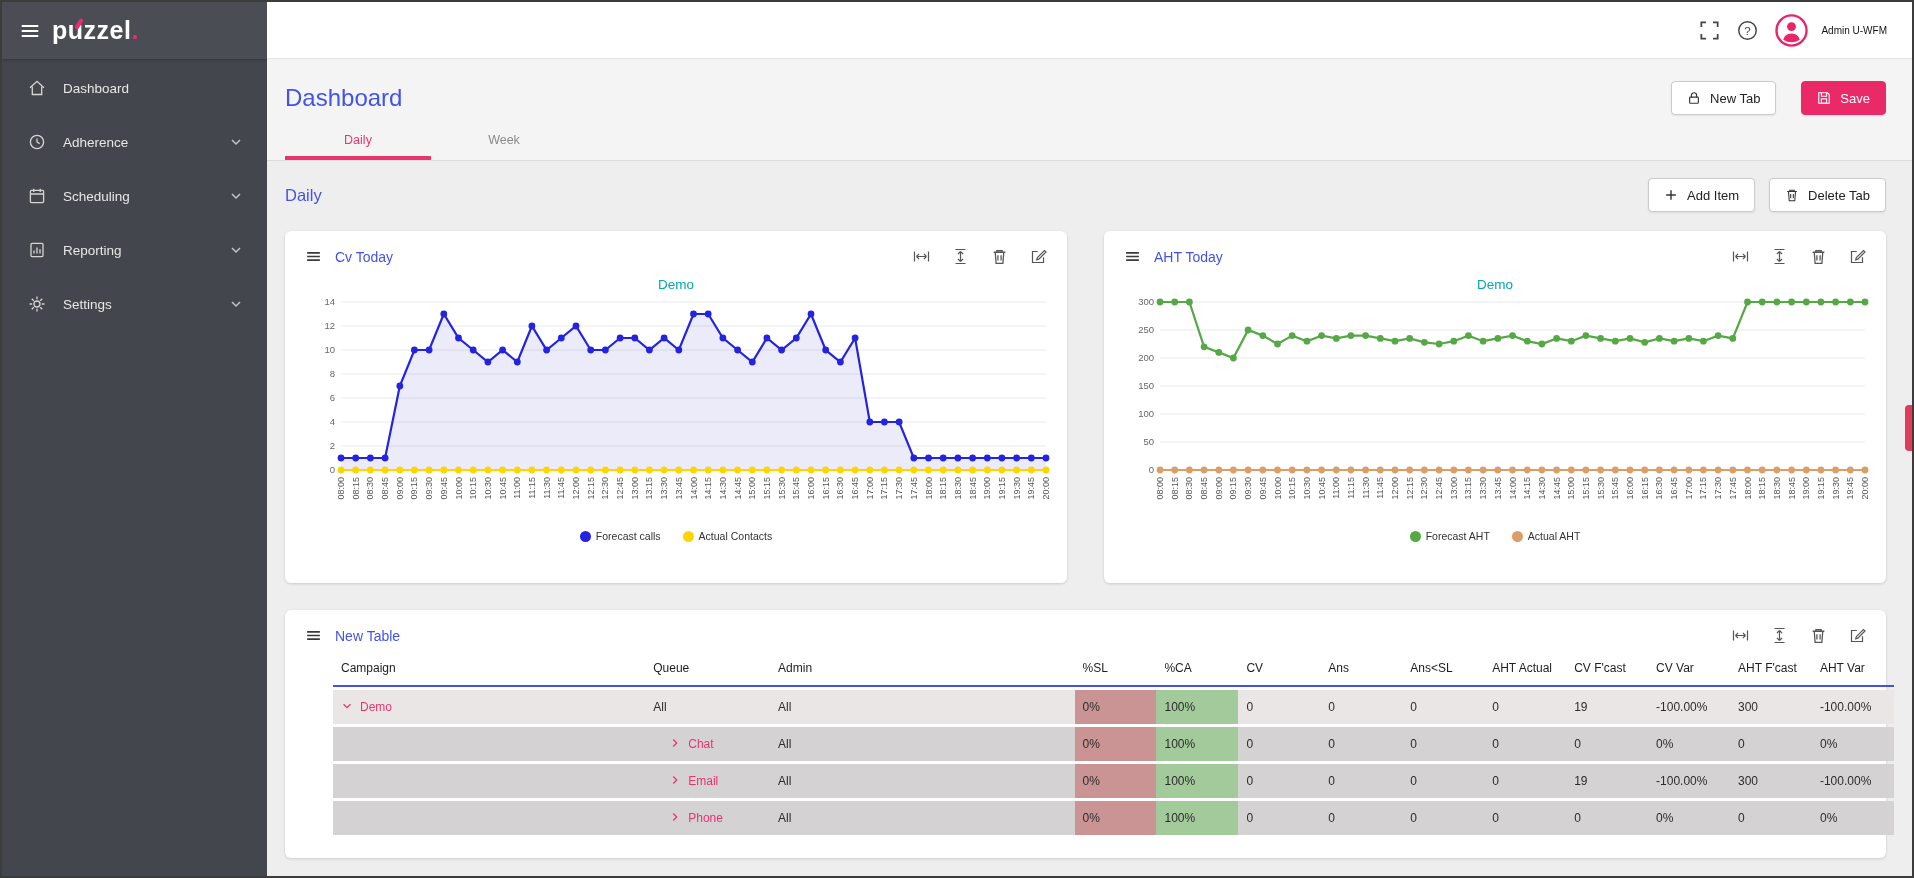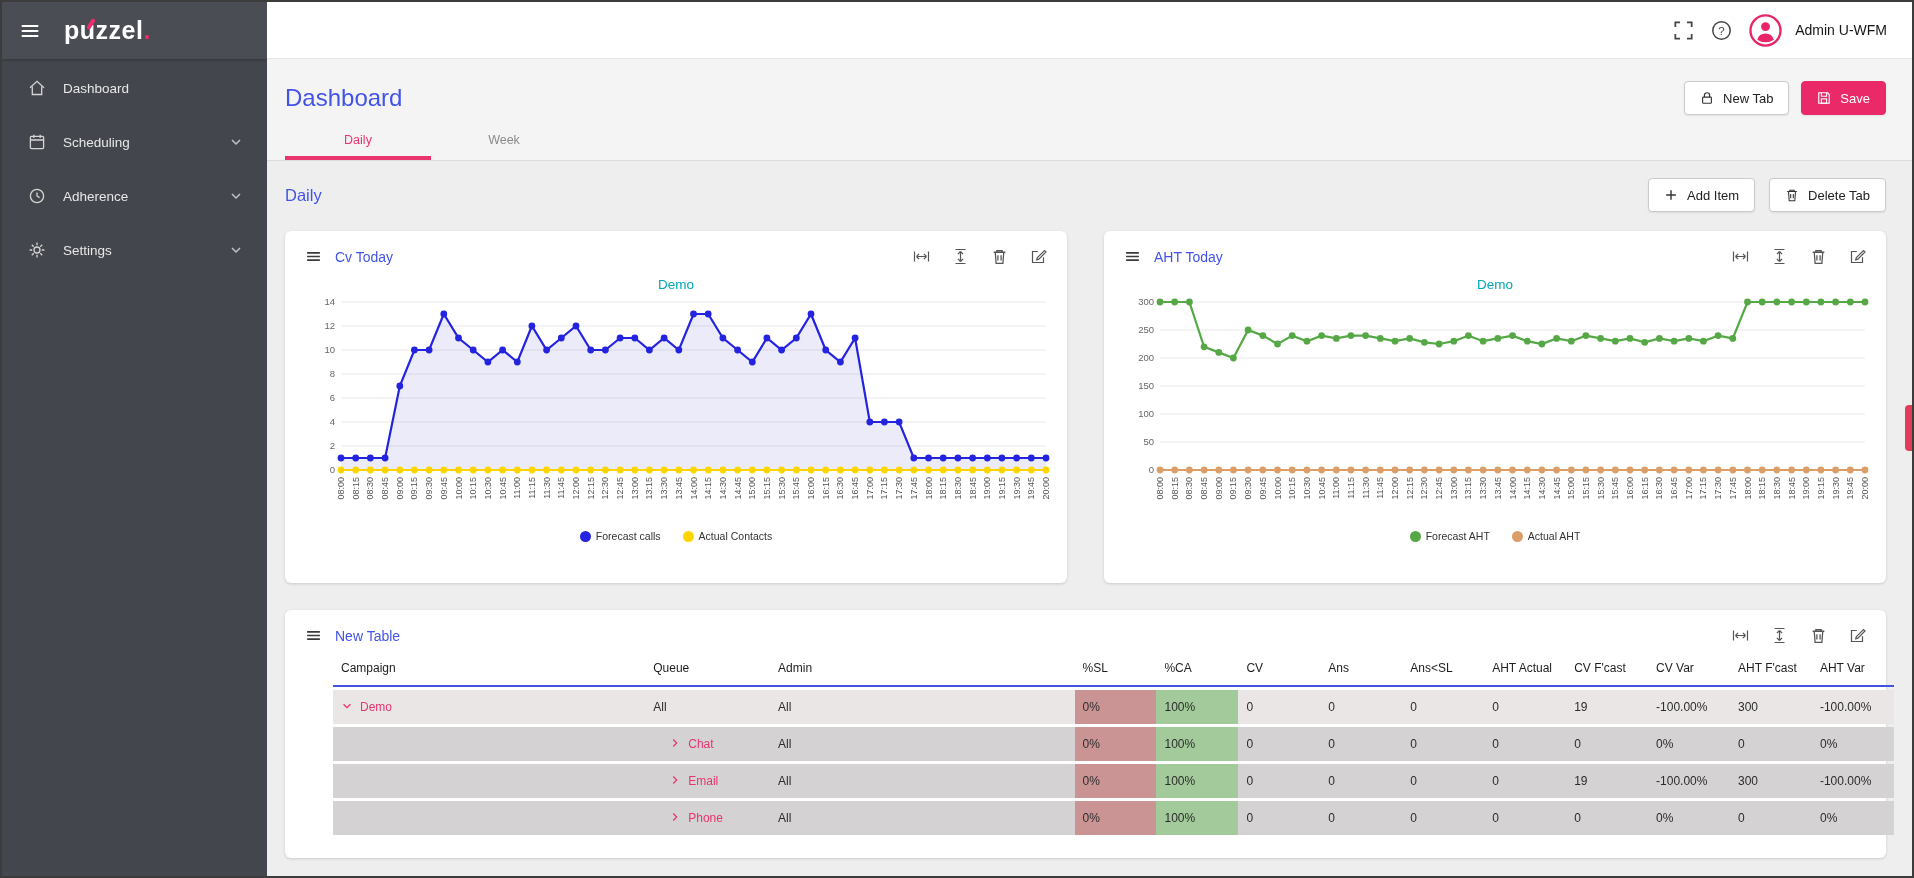--- a/index.html
+++ b/index.html
@@ -3,46 +3,46 @@
 <meta charset="utf-8">
 <style>
   * { margin:0; padding:0; box-sizing:border-box; }
   html,body { width:1914px; height:878px; overflow:hidden; }
   body { font-family:"Liberation Sans","DejaVu Sans",sans-serif; background:#efeeee; }
 
   .frame { width:1914px; height:878px; border:2px solid #3c3c3c; display:flex; position:relative; overflow:hidden; background:#efeeee; }
 
   
   .sidebar { width:265px; flex-shrink:0; background:#43464c; color:#e3e3e3; display:flex; flex-direction:column; }
-  .sidebar-header { height:57px; flex-shrink:0; display:flex; align-items:center; padding:0 18px; gap:24px; background:#4a4d53; box-shadow:0 1px 3px rgba(0,0,0,0.25); }
+  .sidebar-header { height:57px; flex-shrink:0; display:flex; align-items:center; padding:0 18px; gap:12px; background:#4a4d53; box-shadow:0 1px 3px rgba(0,0,0,0.25); }
   .hamburger { width:20px; height:20px; color:#fff; cursor:pointer; }
   .logo { font-size:25px; font-weight:bold; color:#fff; letter-spacing:0.5px; position:relative; line-height:1; }
   .logo .logo-dot { color:#ee2c6c; }
   .logo::after { content:""; position:absolute; left:25px; top:0px; width:4px; height:12px; background:#ee2c6c; transform:rotate(32deg); border-radius:2px; }
   .sidebar-nav { padding-top:2px; }
   .nav-item { height:54px; display:flex; align-items:center; padding:0 24px 0 26px; gap:17px; font-size:13.5px; cursor:pointer; }
   .nav-item .icn { width:18px; height:18px; color:#d5d5d5; flex-shrink:0; }
   .nav-item .nav-label { color:#e7e7e7; }
   .nav-item .chevron { margin-left:auto; width:14px; height:14px; color:#c3c3c3; }
   .icn svg, .chevron svg, .hamburger svg, .topbar-icn svg, .btn-icn svg, .drag-icn svg, .action-icn svg, .chev svg { width:100%; height:100%; display:block; }
 
   
   .main { flex:1; display:flex; flex-direction:column; min-width:0; }
   .topbar { height:57px; flex-shrink:0; background:#fff; display:flex; align-items:center; justify-content:flex-end; gap:17px; padding:0 25px; border-bottom:1px solid #e6e6e6; }
   .topbar-icn { width:21px; height:21px; color:#444; cursor:pointer; }
   .avatar { width:33px; height:33px; cursor:pointer; }
   .avatar svg { width:100%; height:100%; display:block; }
-  .user-name { font-size:14px; color:#151515; margin-left:-4px; }
+  .user-name { font-size:10px; color:#151515; margin-left:-4px; }
 
   .content { flex:1; overflow:hidden; background:#efeeee; }
 
   .page-head-wrap { background:#f5f4f4; border-bottom:1px solid #dbdbdb; }
   .page-header { display:flex; align-items:center; justify-content:space-between; padding:22px 26px 6px 18px; }
   .page-title { color:#4353e8; font-size:24px; font-weight:400; }
-  .header-actions { display:flex; gap:12px; }
+  .header-actions { display:flex; gap:25px; }
 
   .btn { display:inline-flex; align-items:center; gap:9px; height:34px; padding:0 15px; border-radius:4px; font-size:13px; border:1px solid #cbcbcb; background:#fff; color:#222; cursor:pointer; font-family:inherit; box-shadow:0 1px 2px rgba(0,0,0,0.08); }
   .btn-icn { width:14px; height:14px; color:#333; }
   .btn-pink { background:#ea2a68; border-color:#ea2a68; color:#fff; }
   .btn-pink .btn-icn { color:#fff; }
 
   .tab-bar { display:flex; padding-left:18px; }
   .tab { width:146px; text-align:center; padding:12px 0 9px; font-size:12.5px; color:#8a8a8a; cursor:pointer; border-bottom:4px solid transparent; }
   .tab.active { color:#e8356e; border-bottom-color:#e8356e; }
 
@@ -102,39 +102,53 @@
             <svg viewBox="0 0 18 18" fill="none" stroke="currentColor" stroke-width="1.3">
               <path d="M2 8.8L9 2.3l7 6.5"></path>
               <path d="M4.3 7.5V15.5h9.4V7.5"></path>
             </svg>
           </span>
           <span class="nav-label">Dashboard</span>
         </div>
         <div class="nav-item">
           <span class="icn">
             <svg viewBox="0 0 18 18" fill="none" stroke="currentColor" stroke-width="1.3">
+              <circle cx="9" cy="9" r="6.6"></circle>
+              <path d="M9 5.4V9l2.6 1.6"></path>
+            </svg>
+          </span>
+          <span class="nav-label">Adherence</span>
+          <span class="chevron">
+            <svg viewBox="0 0 14 14" fill="none" stroke="currentColor" stroke-width="1.5">
+              <path d="M3 5l4 4 4-4"></path>
+            </svg>
+          </span>
+        </div>
+        <div class="nav-item">
+          <span class="icn">
+            <svg viewBox="0 0 18 18" fill="none" stroke="currentColor" stroke-width="1.3">
               <rect x="2.4" y="3.4" width="13.2" height="12.2" rx="1"></rect>
               <path d="M2.4 7h13.2M5.8 1.8v3.2M12.2 1.8v3.2"></path>
             </svg>
           </span>
           <span class="nav-label">Scheduling</span>
           <span class="chevron">
             <svg viewBox="0 0 14 14" fill="none" stroke="currentColor" stroke-width="1.5">
               <path d="M3 5l4 4 4-4"></path>
             </svg>
           </span>
         </div>
         <div class="nav-item">
           <span class="icn">
             <svg viewBox="0 0 18 18" fill="none" stroke="currentColor" stroke-width="1.3">
-              <circle cx="9" cy="9" r="6.6"></circle>
-              <path d="M9 5.4V9l2.6 1.6"></path>
+              <rect x="3" y="2.4" width="12" height="13.2" rx="1"></rect>
+              <path d="M6 12.4V9.4M9 12.4V6.4M12 12.4V8.2"></path>
             </svg>
           </span>
-          <span class="nav-label">Adherence</span>
+          <span class="nav-label">Reporting</span>
           <span class="chevron">
             <svg viewBox="0 0 14 14" fill="none" stroke="currentColor" stroke-width="1.5">
               <path d="M3 5l4 4 4-4"></path>
             </svg>
           </span>
         </div>
         <div class="nav-item">
           <span class="icn">
             <svg viewBox="0 0 18 18" fill="none" stroke="currentColor" stroke-width="1.3">
               <circle cx="9" cy="9" r="3"></circle>

